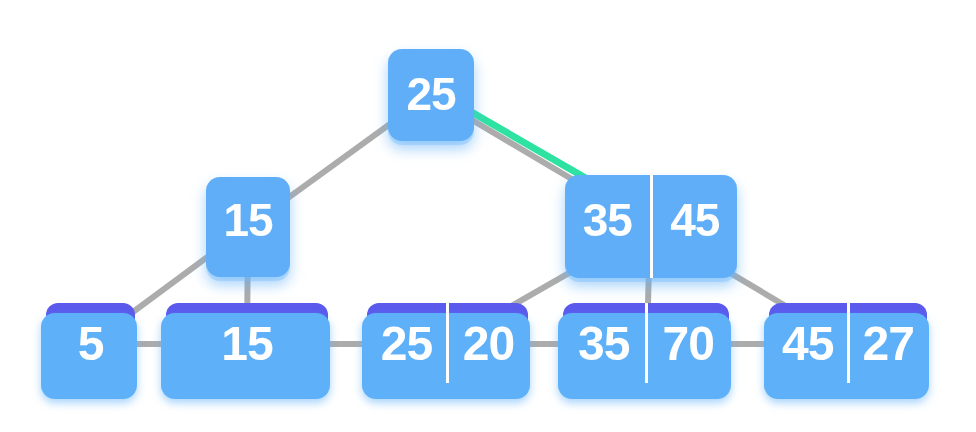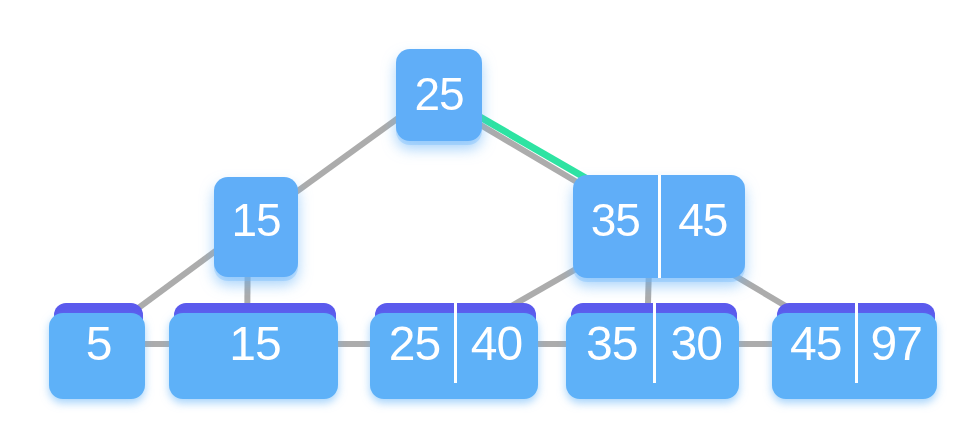--- a/index.html
+++ b/index.html
@@ -16,23 +16,22 @@
     left: 0; top: 0;
     z-index: 0;
   }
   .node {
     position: absolute;
     z-index: 1;
     display: flex;
     align-items: stretch;
     justify-content: center;
     color: #ffffff;
-    font-weight: 400;
+    font-weight: 700;
     letter-spacing: -1px;
-    margin-left: 8px;
   }
   .internal {
     background: #60AEF8;
     border-radius: 14px;
     box-shadow: 0 8px 14px rgba(95,174,248,0.55), 0 4px 0 rgba(125,193,255,0.35);
     font-size: 46px;
   }
   .internal .key { padding-bottom: 14px; }
   .root-node .key { padding-bottom: 2px; }
   .leaf {
@@ -90,26 +89,26 @@
   <div class="node leaf" style="left:46px; top:303px; width:89px; height:80px;">
     <span class="key">5</span>
   </div>
 
   <div class="node leaf" style="left:166px; top:303px; width:162px; height:80px;">
     <span class="key">15</span>
   </div>
 
   <div class="node leaf" style="left:367px; top:303px; width:161px; height:80px;">
     <span class="key">25</span>
-    <span class="key">40</span>
+    <span class="key">20</span>
   </div>
 
   <div class="node leaf" style="left:563px; top:303px; width:166px; height:80px;">
     <span class="key">35</span>
-    <span class="key">30</span>
+    <span class="key">70</span>
   </div>
 
   <div class="node leaf" style="left:769px; top:303px; width:158px; height:80px;">
     <span class="key">45</span>
-    <span class="key">97</span>
+    <span class="key">27</span>
   </div>
 
 </div>
 
 </body></html>

